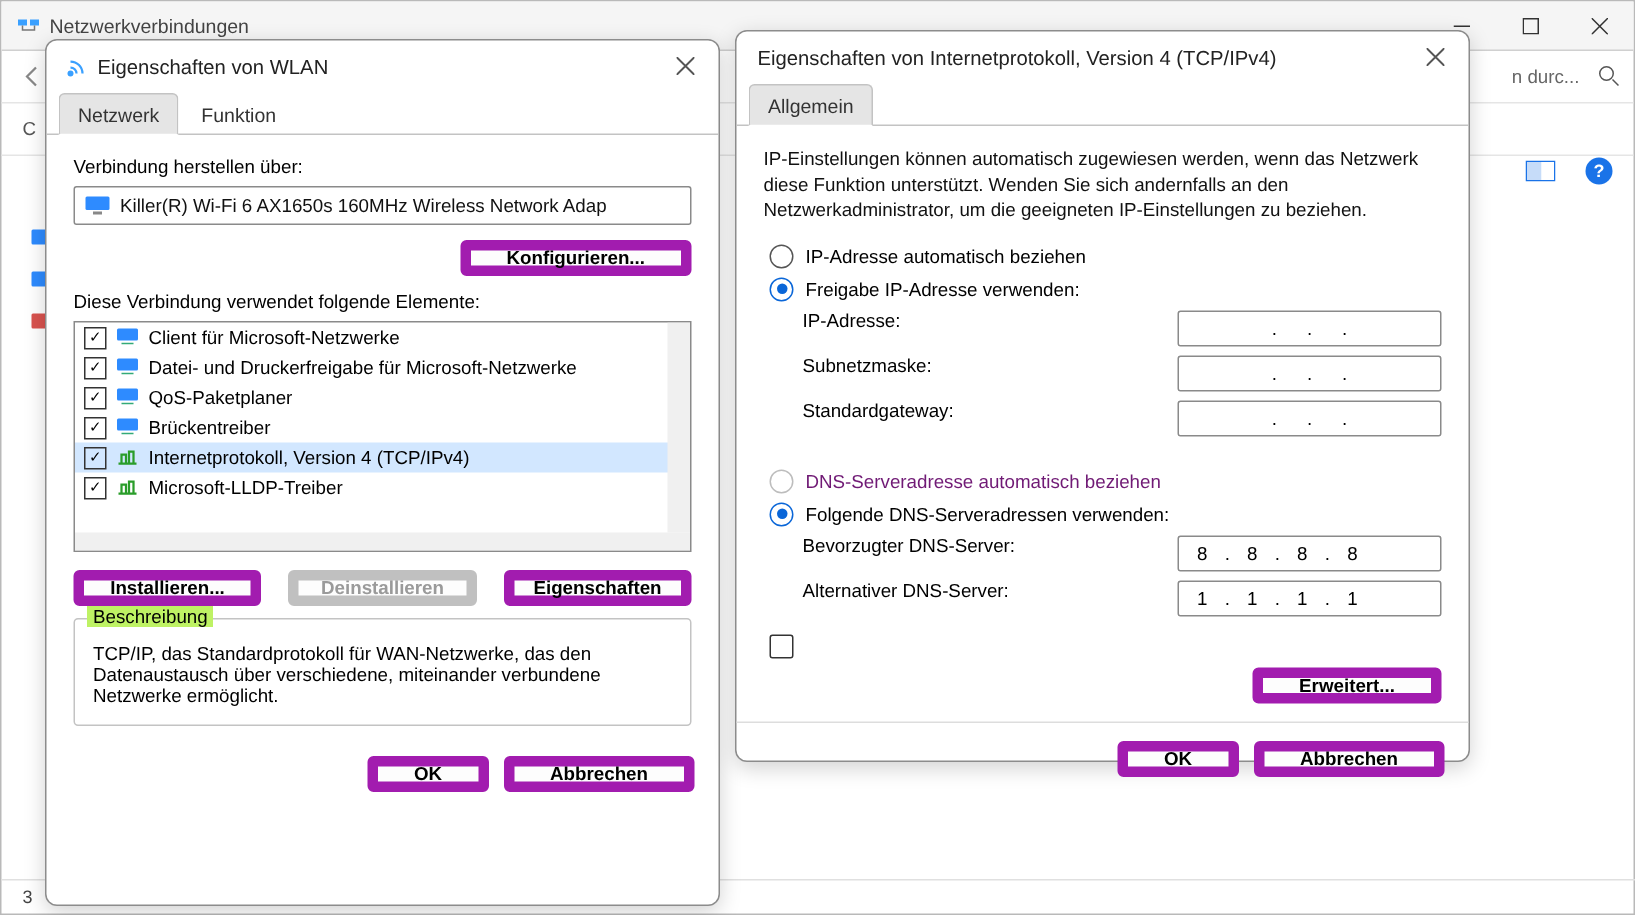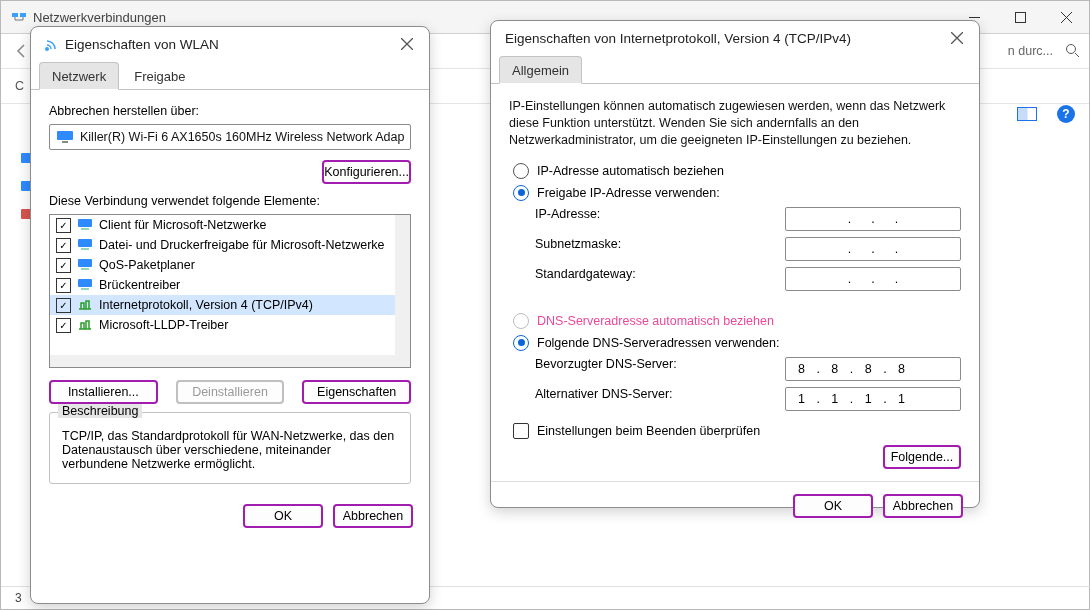--- a/index.html
+++ b/index.html
@@ -149,51 +149,52 @@
   }
 
   .content {
     padding: 14px 18px 8px 18px;
   }
 
   .btn {
     display: inline-flex;
     align-items: center;
     justify-content: center;
-    border: 2px solid #a21caf;
+    border: 7px solid #a21caf;
     border-radius: 4px;
     background: #fdfdfd;
-    padding: 4px 0;
+    padding: 4px 24px;
     font-size: 12.5px;
     color: #000;
     min-width: 78px;
     height: 24px;
     box-sizing: border-box;
+    font-weight: bold;
   }
   .btn.disabled { color: #9a9a9a; border-color:#c0c0c0; }
 
   .groupbox {
     border: 1px solid #c3c3c3;
     border-radius: 3px;
     padding: 10px 12px 12px 12px;
     margin-top: 8px;
   }
   .groupbox .legend {
     position: relative;
     top: -19px;
     left: -4px;
-    background: #e5e5e5;
+    background: #bef264;
     display: inline-block;
     padding: 0 4px;
     font-size: 12.5px;
     margin-bottom: -14px;
   }
 
   
-  .dlg-wlan { left: 30px; top: 26px; width: 400px; height: 578px; }
+  .dlg-wlan { left: 30px; top: 26px; width: 450px; height: 578px; }
 
   .adapterbox {
     border: 1px solid #8a8a8a;
     border-radius: 2px;
     height: 24px;
     display: flex;
     align-items: center;
     padding-left: 6px;
     color: #111;
     margin-top: 6px;
@@ -274,21 +275,21 @@
   .radio .disc {
     width: 14px; height: 14px; border-radius: 50%;
     border: 1.5px solid #555;
     display: inline-flex; align-items: center; justify-content:center;
     background:#fff;
   }
   .radio.checked .disc { border-color: #0a66d8; }
   .radio.checked .disc::after {
     content: ""; width: 7px; height: 7px; border-radius: 50%; background: #0a66d8;
   }
-  .radio.disabled { color: #ec4899; text-align: center; }
+  .radio.disabled { color: #701a75; text-align: center; }
   .radio.disabled .disc { border-color: #bdbdbd; }
 
   .fieldrow {
     display: flex;
     align-items: flex-start;
     margin: 6px 0 6px 26px;
   }
   .fieldrow .label { flex: 1; }
   .ipbox {
     border: 1px solid #8a8a8a;
@@ -417,25 +418,25 @@
     <span>Eigenschaften von WLAN</span>
     <span class="close">
       <svg width="12" height="12">
           <path d="M0 0l12 12M12 0L0 12" stroke="#555" stroke-width="1.3"></path>
         </svg>
     </span>
   </div>
 
   <div class="tabstrip">
     <div class="tab active">Netzwerk</div>
-    <div class="tab">Freigabe</div>
+    <div class="tab">Funktion</div>
   </div>
 
   <div class="content">
-    <div>Abbrechen herstellen über:</div>
+    <div>Verbindung herstellen über:</div>
     <div class="adapterbox">
       <span style="margin-right:6px;">
         <svg width="18" height="14">
             <rect x="1" y="1" width="16" height="9" rx="1" fill="#2e8bff"></rect>
             <rect x="6" y="11" width="6" height="2" fill="#888"></rect>
           </svg>
       </span>
       <span>Killer(R) Wi-Fi 6 AX1650s 160MHz Wireless Network Adap</span>
     </div>
 
@@ -594,25 +595,24 @@
       <span class="label">Bevorzugter DNS-Server:</span>
       <div class="ipbox">8 . 8 . 8 . 8</div>
     </div>
     <div class="fieldrow">
       <span class="label">Alternativer DNS-Server:</span>
       <div class="ipbox">1 . 1 . 1 . 1</div>
     </div>
 
     <div class="checkline">
       <span class="chk"></span>
-      <span>Einstellungen beim Beenden überprüfen</span>
     </div>
 
     <div style="display:flex;justify-content:flex-end;margin-top:6px;">
-      <div class="btn">Folgende...</div>
+      <div class="btn">Erweitert...</div>
     </div>
   </div>
 
   <div class="footer-btns" style="border-top:1px solid #ddd; margin-top:4px;">
     <div class="btn" style="min-width:80px;">OK</div>
     <div class="btn" style="min-width:80px;">Abbrechen</div>
   </div>
 </div>
 
 </body></html>

